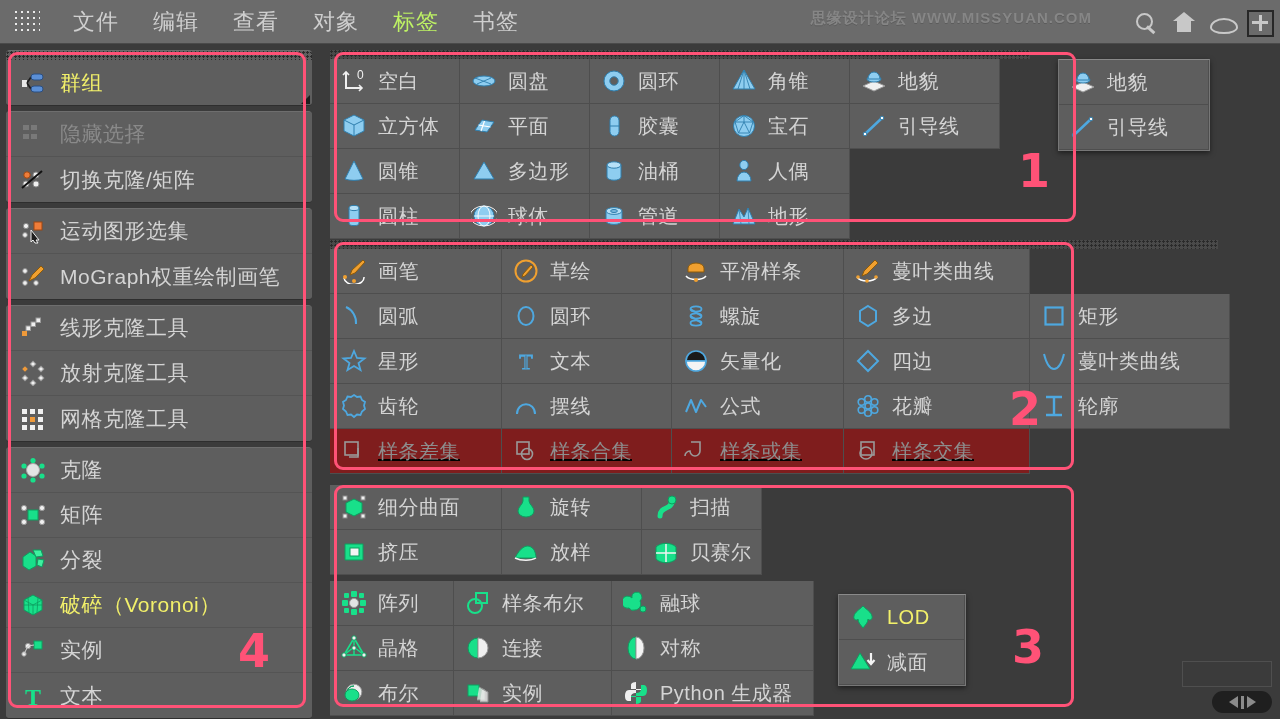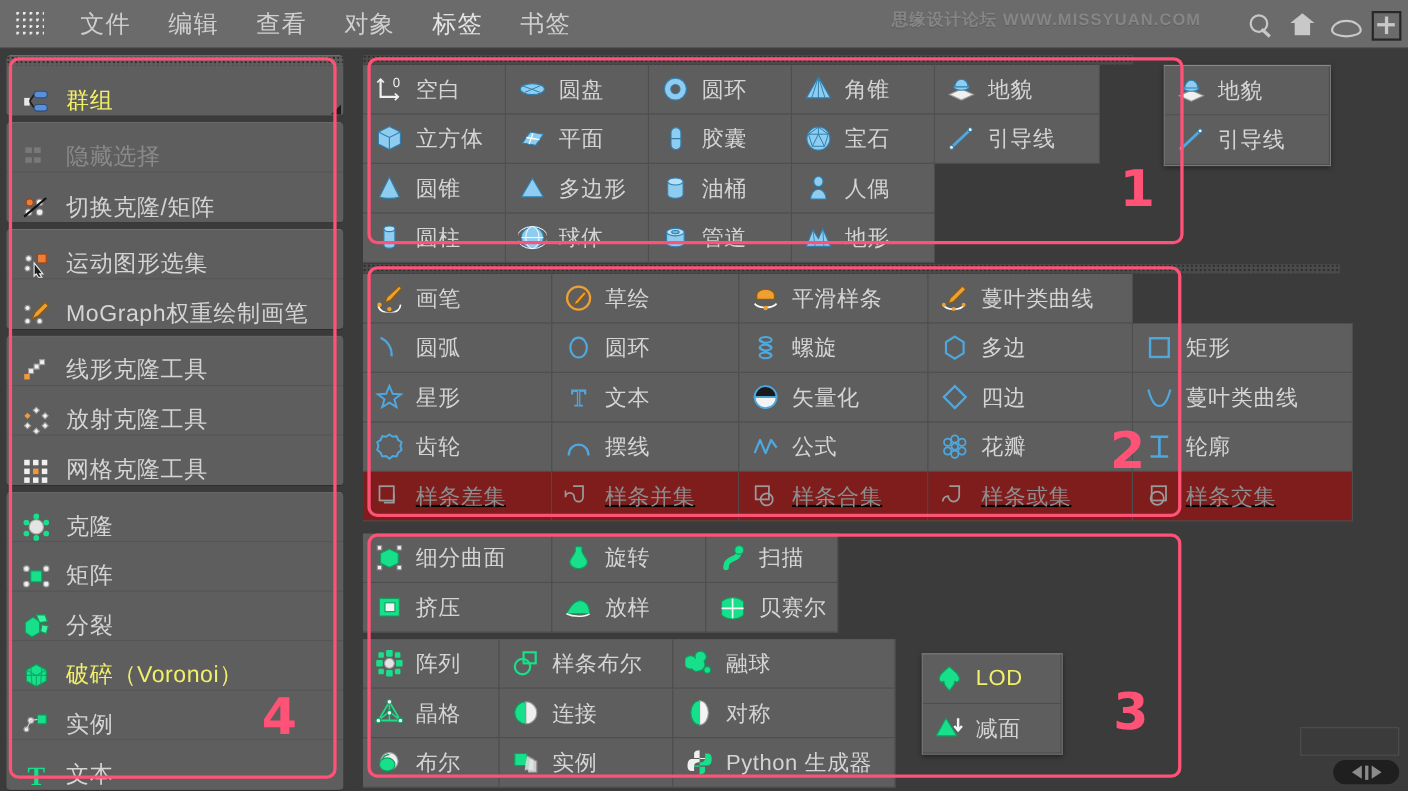--- a/index.html
+++ b/index.html
@@ -22,21 +22,21 @@
       radial-gradient(circle at 2px 2px, #f2f2f2 1.2px, transparent 1.4px);
     background-size:6px 6px;
     background-position:0 0;
     opacity:.95;
   }
   .menu-items{ position:absolute; left:56px; top:0; height:44px; display:flex; align-items:center; }
   .menu-item{
     font-size:22px; color:#cfcfcf; padding:0 17px; line-height:44px;
     letter-spacing:1px; cursor:default; white-space:nowrap;
   }
-  .menu-item.active{ color:#e5e5e5; }
+  .menu-item.active{ color:#bef264; }
 
   
   .watermark{
     position:absolute; right:188px; top:9px;
     font-size:15px; font-weight:bold; color:#8b8b8b;
     letter-spacing:1px; white-space:nowrap;
     text-shadow:0 1px 0 #5a5a5a;
     opacity:.85;
   }
   .topicons{ position:absolute; right:6px; top:6px; height:34px; display:flex; align-items:center; gap:12px;}
@@ -80,21 +80,21 @@
     overflow:hidden;
   }
   .sb-group.first{ margin-top:6px; }
   .sb-grip{
     height:9px;
     background-image:radial-gradient(circle at 1.5px 1.5px,#2a2a2a 1px, transparent 1.2px);
     background-size:4px 4px;
     background-color:#5e5e5e;
   }
   .sb-row{
-    display:flex; align-items:flex-end; height:45px;
+    display:flex; align-items:center; height:45px;
     border-bottom:1px solid #545454;
     background:#5e5e5e;
     position:relative;
   }
   .sb-row:last-child{ border-bottom:none; }
   .sb-row .ico{ width:54px; display:flex; align-items:center; justify-content:center; flex:0 0 54px;}
   .sb-row .lbl{ font-size:21px; color:#d4d4d4; letter-spacing:.5px; white-space:nowrap;}
   .sb-row.selected .lbl{ color:#f2f06a; }
   .sb-row.disabled .lbl{ color:#8a8a8a; }
   .sb-corner{
@@ -771,28 +771,20 @@
               <svg class="i" width="26" height="26" viewBox="0 0 26 26">
                 <rect x="4" y="4" width="13" height="13" stroke="#9a9a9a" stroke-width="1.6" fill="none"></rect>
                 <path d="M17 10 v9 h-9" stroke="#9a9a9a" stroke-width="1.6" fill="none"></path>
               </svg>
             </span>
             <span class="lbl">样条差集</span>
           </div>
           <div class="cell disabled">
             <span class="ico">
               <svg class="i" width="26" height="26" viewBox="0 0 26 26">
-                <path d="M8 4 h9 v10 a4 4 0 0 1 -8 0 a4 4 0 0 0 -8 0 v-6" stroke="#9a9a9a" stroke-width="1.6" fill="none"></path>
-              </svg>
-            </span>
-            <span class="lbl">样条并集</span>
-          </div>
-          <div class="cell disabled">
-            <span class="ico">
-              <svg class="i" width="26" height="26" viewBox="0 0 26 26">
                 <rect x="4" y="4" width="12" height="12" stroke="#9a9a9a" stroke-width="1.6" fill="none"></rect>
                 <circle cx="14" cy="16" r="5.5" stroke="#9a9a9a" stroke-width="1.6" fill="none"></circle>
               </svg>
             </span>
             <span class="lbl">样条合集</span>
           </div>
           <div class="cell disabled">
             <span class="ico">
               <svg class="i" width="26" height="26" viewBox="0 0 26 26">
                 <path d="M8 4 h9 v9 a5 5 0 0 1 -10 0 a5 5 0 0 0 -5 5" stroke="#9a9a9a" stroke-width="1.6" fill="none"></path>

